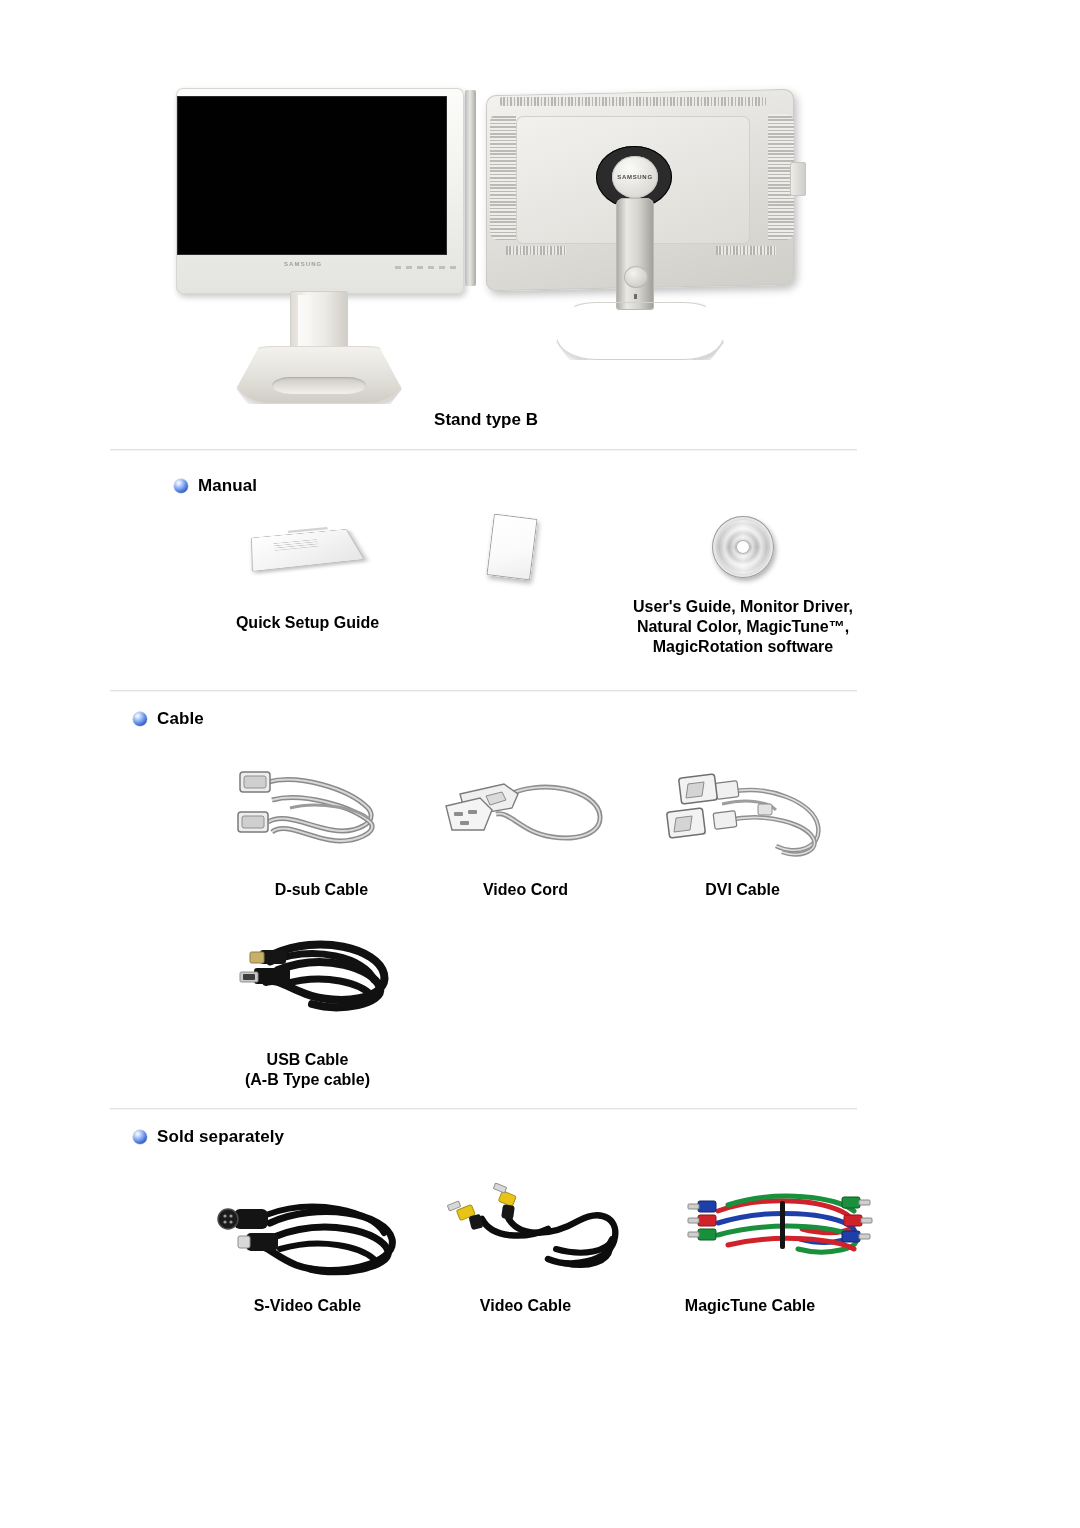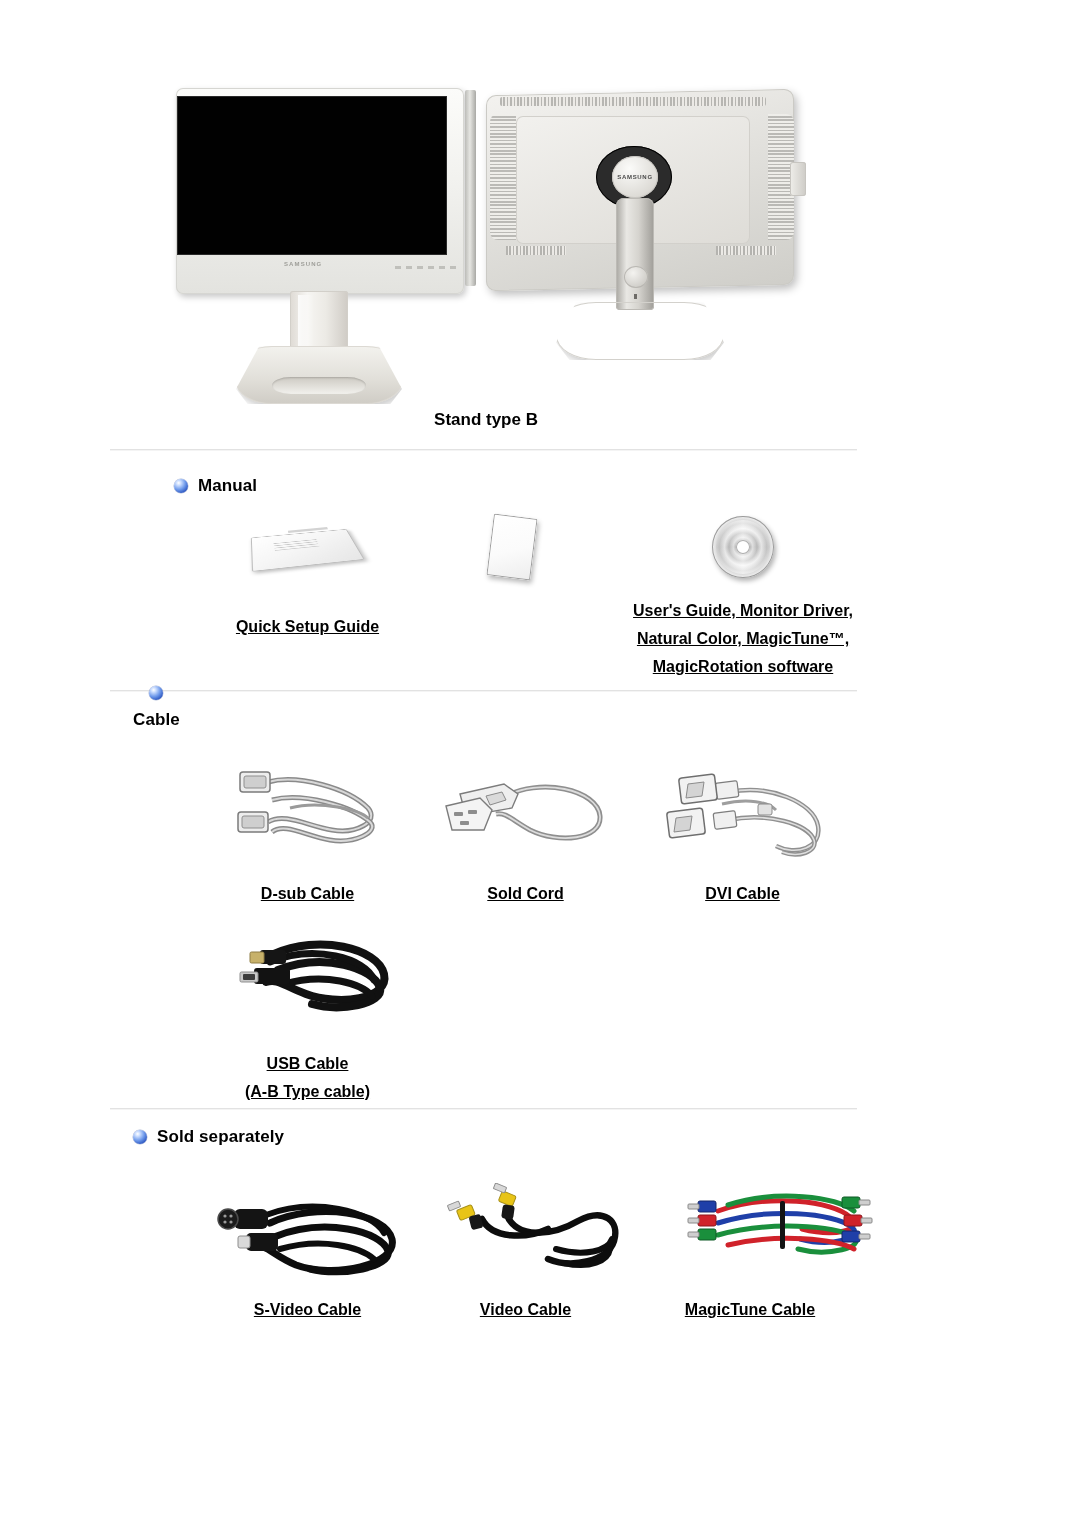--- a/index.html
+++ b/index.html
@@ -54,23 +54,22 @@
     font-weight: bold;
     letter-spacing: .1px;
     white-space: nowrap;
   }
 
   .caption {
     position: absolute;
     text-align: center;
     font-size: 16px;
     font-weight: bold;
-    line-height: 28px;
+    line-height: 20px;
     white-space: pre-line;
-    text-decoration: underline;
   }
   .caption .sub {
     font-weight: normal;
     font-size: 15.5px;
   }
 
   .figure {
     position: absolute;
   }
 
@@ -326,21 +325,21 @@
 
   <div class="caption" style="left:185px; top:613px; width:245px;">Quick Setup Guide</div>
 
 
   <div class="caption" style="left:618px; top:597px; width:250px;">User's Guide, Monitor Driver,
 Natural Color, MagicTune™,
 MagicRotation software</div>
 
   <div class="divider" style="top:690px;"></div>
 
-  <div class="section-head" style="top:686px;flex-direction:column;">
+  <div class="section-head" style="top:709px;">
     <span class="bullet"></span>
     <span class="label">Cable</span>
   </div>
 
   <svg class="svgfig" style="left:228px; top:760px;" width="160" height="105" viewBox="0 0 160 105">
     <g fill="none" stroke="#6e6e6e" stroke-width="2">
       <path d="M40 22 C70 14 120 28 140 48 C152 62 128 74 104 70 C80 66 56 52 40 62" stroke="#8a8a8a" stroke-width="5"></path>
       <path d="M40 22 C70 14 120 28 140 48 C152 62 128 74 104 70 C80 66 56 52 40 62" stroke="#d8d8d8" stroke-width="2"></path>
       <path d="M44 40 C74 32 124 46 142 62 C152 72 126 84 102 80 C78 76 56 62 44 72" stroke="#8a8a8a" stroke-width="5"></path>
       <path d="M44 40 C74 32 124 46 142 62 C152 72 126 84 102 80 C78 76 56 62 44 72" stroke="#d8d8d8" stroke-width="2"></path>
@@ -381,22 +380,22 @@
       <rect x="58" y="14" width="22" height="16" rx="2" transform="rotate(-7 69 22)" fill="#f0f0f0" stroke="#7d7d7d" stroke-width="1.2"></rect>
       <rect x="22" y="8" width="36" height="26" rx="3" transform="rotate(-7 40 21)" fill="#f2f2f2" stroke="#6f6f6f" stroke-width="1.5"></rect>
       <polygon points="30,16 46,14 44,28 28,30" fill="#d4d4d4" stroke="#8b8b8b" stroke-width="1"></polygon>
       <rect x="56" y="44" width="22" height="16" rx="2" transform="rotate(-7 67 52)" fill="#f0f0f0" stroke="#7d7d7d" stroke-width="1.2"></rect>
       <rect x="10" y="42" width="36" height="26" rx="3" transform="rotate(-7 28 55)" fill="#f2f2f2" stroke="#6f6f6f" stroke-width="1.5"></rect>
       <polygon points="18,50 34,48 32,62 16,64" fill="#d4d4d4" stroke="#8b8b8b" stroke-width="1"></polygon>
       <rect x="100" y="36" width="14" height="11" rx="2" fill="#e2e2e2" stroke="#8a8a8a" stroke-width="1"></rect>
     </g>
   </svg>
 
-  <div class="caption" style="left:220px; top:880px; width:175px;">D-sub Cable</div>
-  <div class="caption" style="left:438px; top:880px; width:175px;">Sold Cord</div>
+  <div class="caption" style="left:234px; top:880px; width:175px;">D-sub Cable</div>
+  <div class="caption" style="left:438px; top:880px; width:175px;">Video Cord</div>
   <div class="caption" style="left:655px; top:880px; width:175px;">DVI Cable</div>
 
   <svg class="svgfig" style="left:234px; top:926px;" width="165" height="105" viewBox="0 0 165 105">
     <g fill="none" stroke="#111111" stroke-linecap="round">
       <path d="M40 28 C84 8 144 22 150 48 C156 74 104 80 72 68 C50 60 44 52 32 56" stroke-width="8"></path>
       <path d="M44 44 C90 26 140 42 146 62 C150 78 106 86 78 78" stroke-width="8"></path>
       <path d="M36 36 C80 18 132 32 140 54" stroke-width="7"></path>
       <path d="M50 58 C92 46 128 58 138 70" stroke-width="7"></path>
     </g>
     <g>

